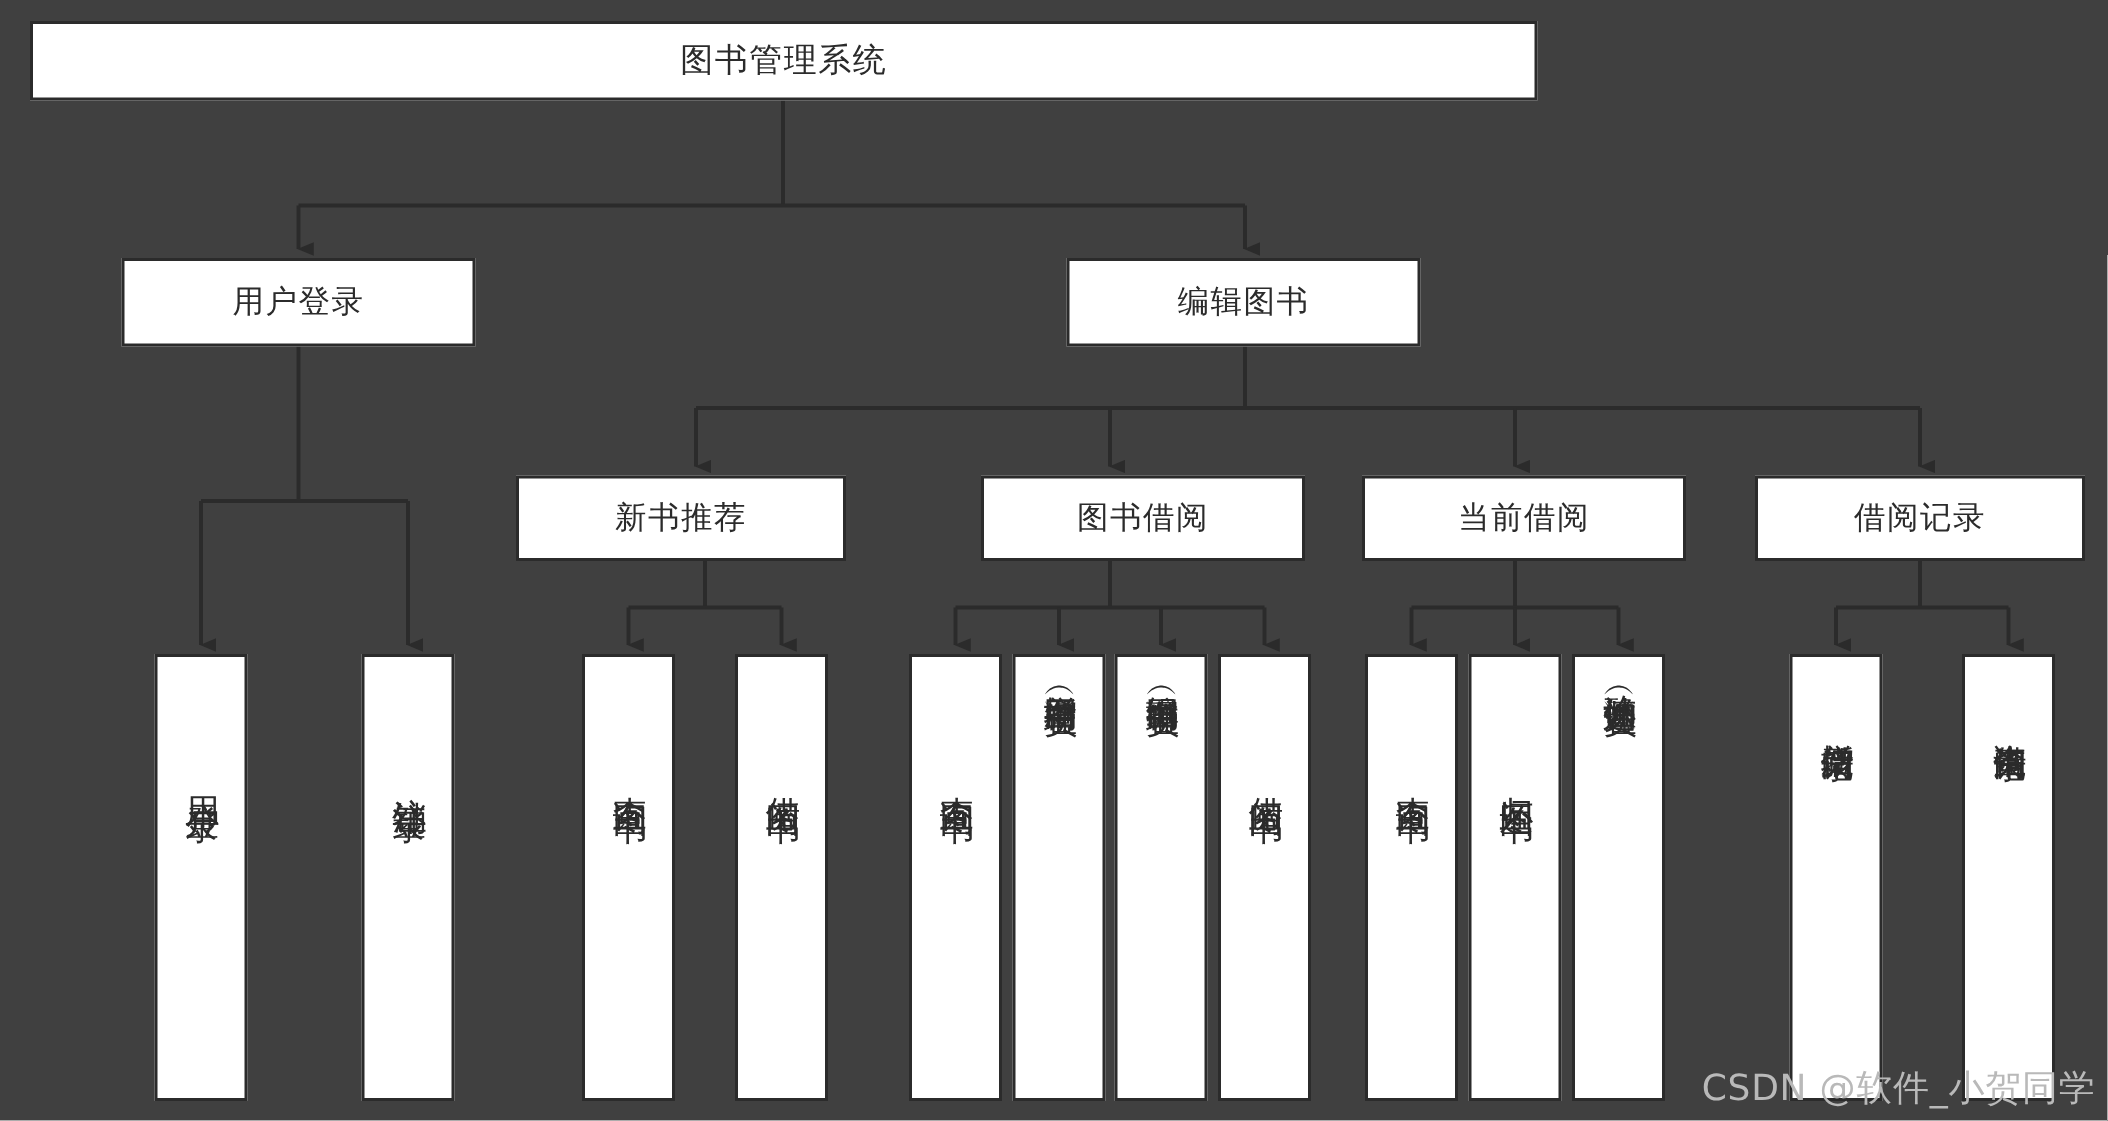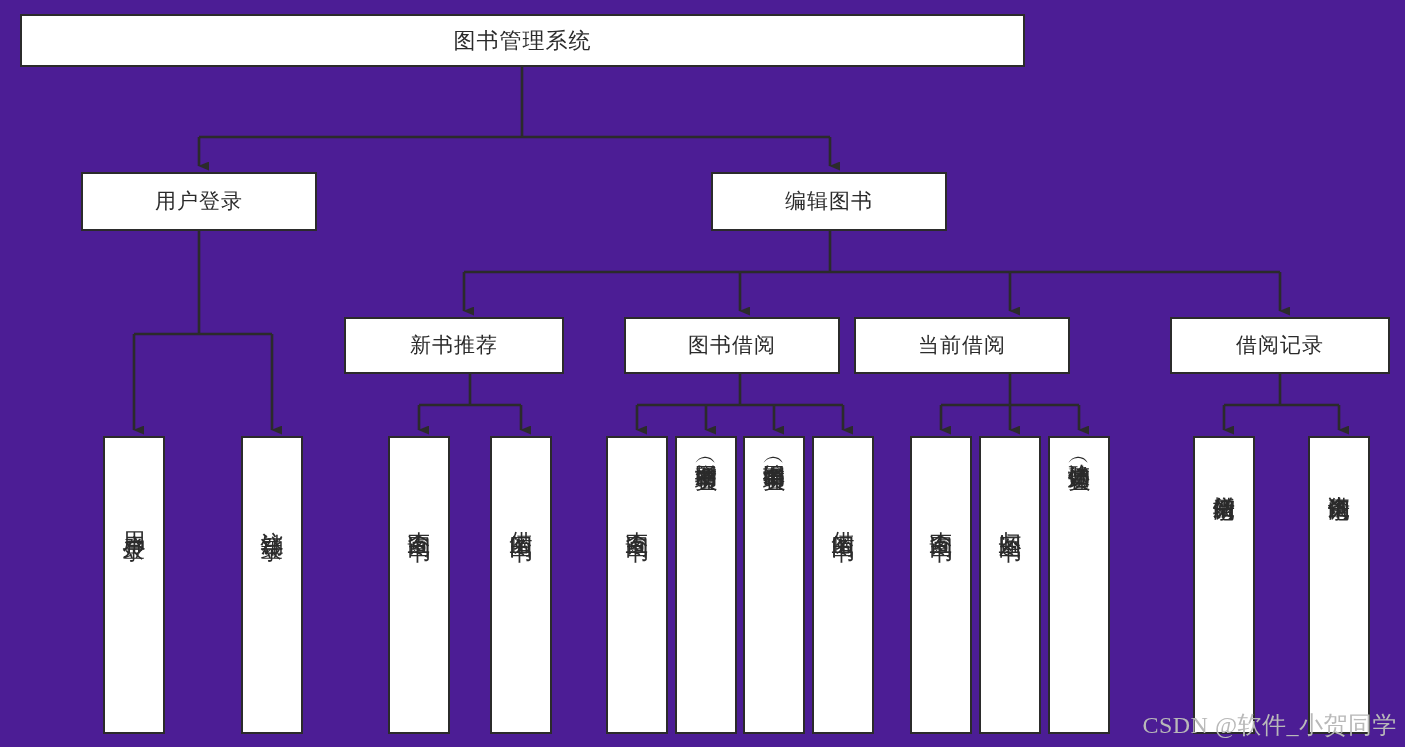--- a/index.html
+++ b/index.html
@@ -8,23 +8,22 @@
     padding: 0;
     background: #ffffff;
   }
   body {
     font-family: "DejaVu Sans", "Liberation Sans", sans-serif;
   }
   #diagram-root {
     position: relative;
     width: 1405px;
     height: 747px;
-    background: #4c1d95;
+    background: #404040;
     overflow: hidden;
-    font-family: Liberation Serif, serif;
   }
   #edge-layer {
     position: absolute;
     left: 0;
     top: 0;
     width: 1405px;
     height: 747px;
     pointer-events: none;
   }
   .node {
@@ -146,25 +145,25 @@
   </div>
 
   <div class="node node-h" style="left:711px; top:172px; width:236px; height:59px;">
     <span class="node-label">编辑图书</span>
   </div>
 
   <div class="node node-h" style="left:344px; top:317px; width:220px; height:57px;">
     <span class="node-label">新书推荐</span>
   </div>
 
-  <div class="node node-h" style="left:624px; top:317px; width:216px; height:57px;">
+  <div class="node node-h" style="left:654px; top:317px; width:216px; height:57px;">
     <span class="node-label">图书借阅</span>
   </div>
 
-  <div class="node node-h" style="left:854px; top:317px; width:216px; height:57px;">
+  <div class="node node-h" style="left:908px; top:317px; width:216px; height:57px;">
     <span class="node-label">当前借阅</span>
   </div>
 
   <div class="node node-h" style="left:1170px; top:317px; width:220px; height:57px;justify-content:center;">
     <span class="node-label">借阅记录</span>
   </div>
 
   <div class="node node-v" style="left:103px; top:436px; width:62px; height:298px; padding-top:75px;">
     <span class="node-label">用户登录</span>
   </div>

